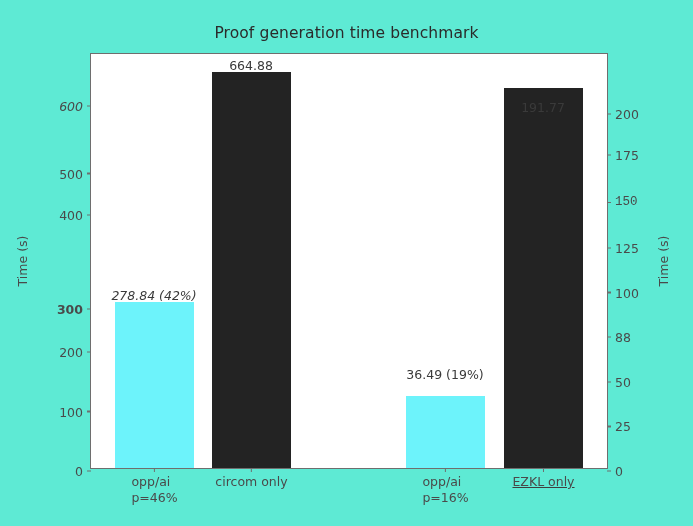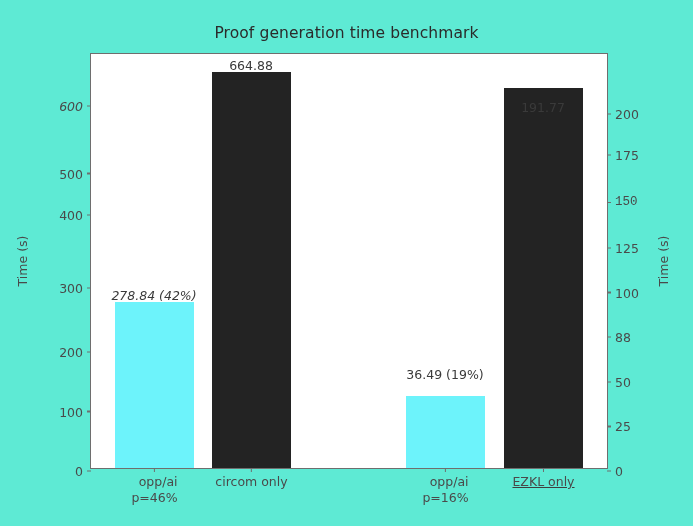--- a/index.html
+++ b/index.html
@@ -107,21 +107,21 @@
     color: #4a4a4a;
     vertical-align: middle;
     padding-left: 4px;
   }
 
   
   .xtick {
     position: absolute;
     top: 100%;
     transform: translateX(-50%);
-    text-align: right;
+    text-align: left;
   }
   .xtick .tk {
     width: 1.3px;
     height: 4px;
     background: #6e6e6e;
     margin: 0 auto;
   }
   .xtick .tl {
     font-size: 12.5px;
     color: #4a4a4a;
@@ -171,21 +171,21 @@
 
     <div class="ytick-left" style="top:416px;">
       <span class="tl">0</span><span class="tk"></span>
     </div>
     <div class="ytick-left" style="top:356.5px;">
       <span class="tl">100</span><span class="tk"></span>
     </div>
     <div class="ytick-left" style="top:297px;">
       <span class="tl">200</span><span class="tk"></span>
     </div>
-    <div class="ytick-left" style="top:233px;">
+    <div class="ytick-left" style="top:254px;font-weight:bold;">
       <span class="tl">300</span><span class="tk"></span>
     </div>
     <div class="ytick-left" style="top:160px;">
       <span class="tl">400</span><span class="tk"></span>
     </div>
     <div class="ytick-left" style="top:118.5px;">
       <span class="tl">500</span><span class="tk"></span>
     </div>
     <div class="ytick-left" style="top:51px;font-style:italic;">
       <span class="tl">600</span><span class="tk"></span>

